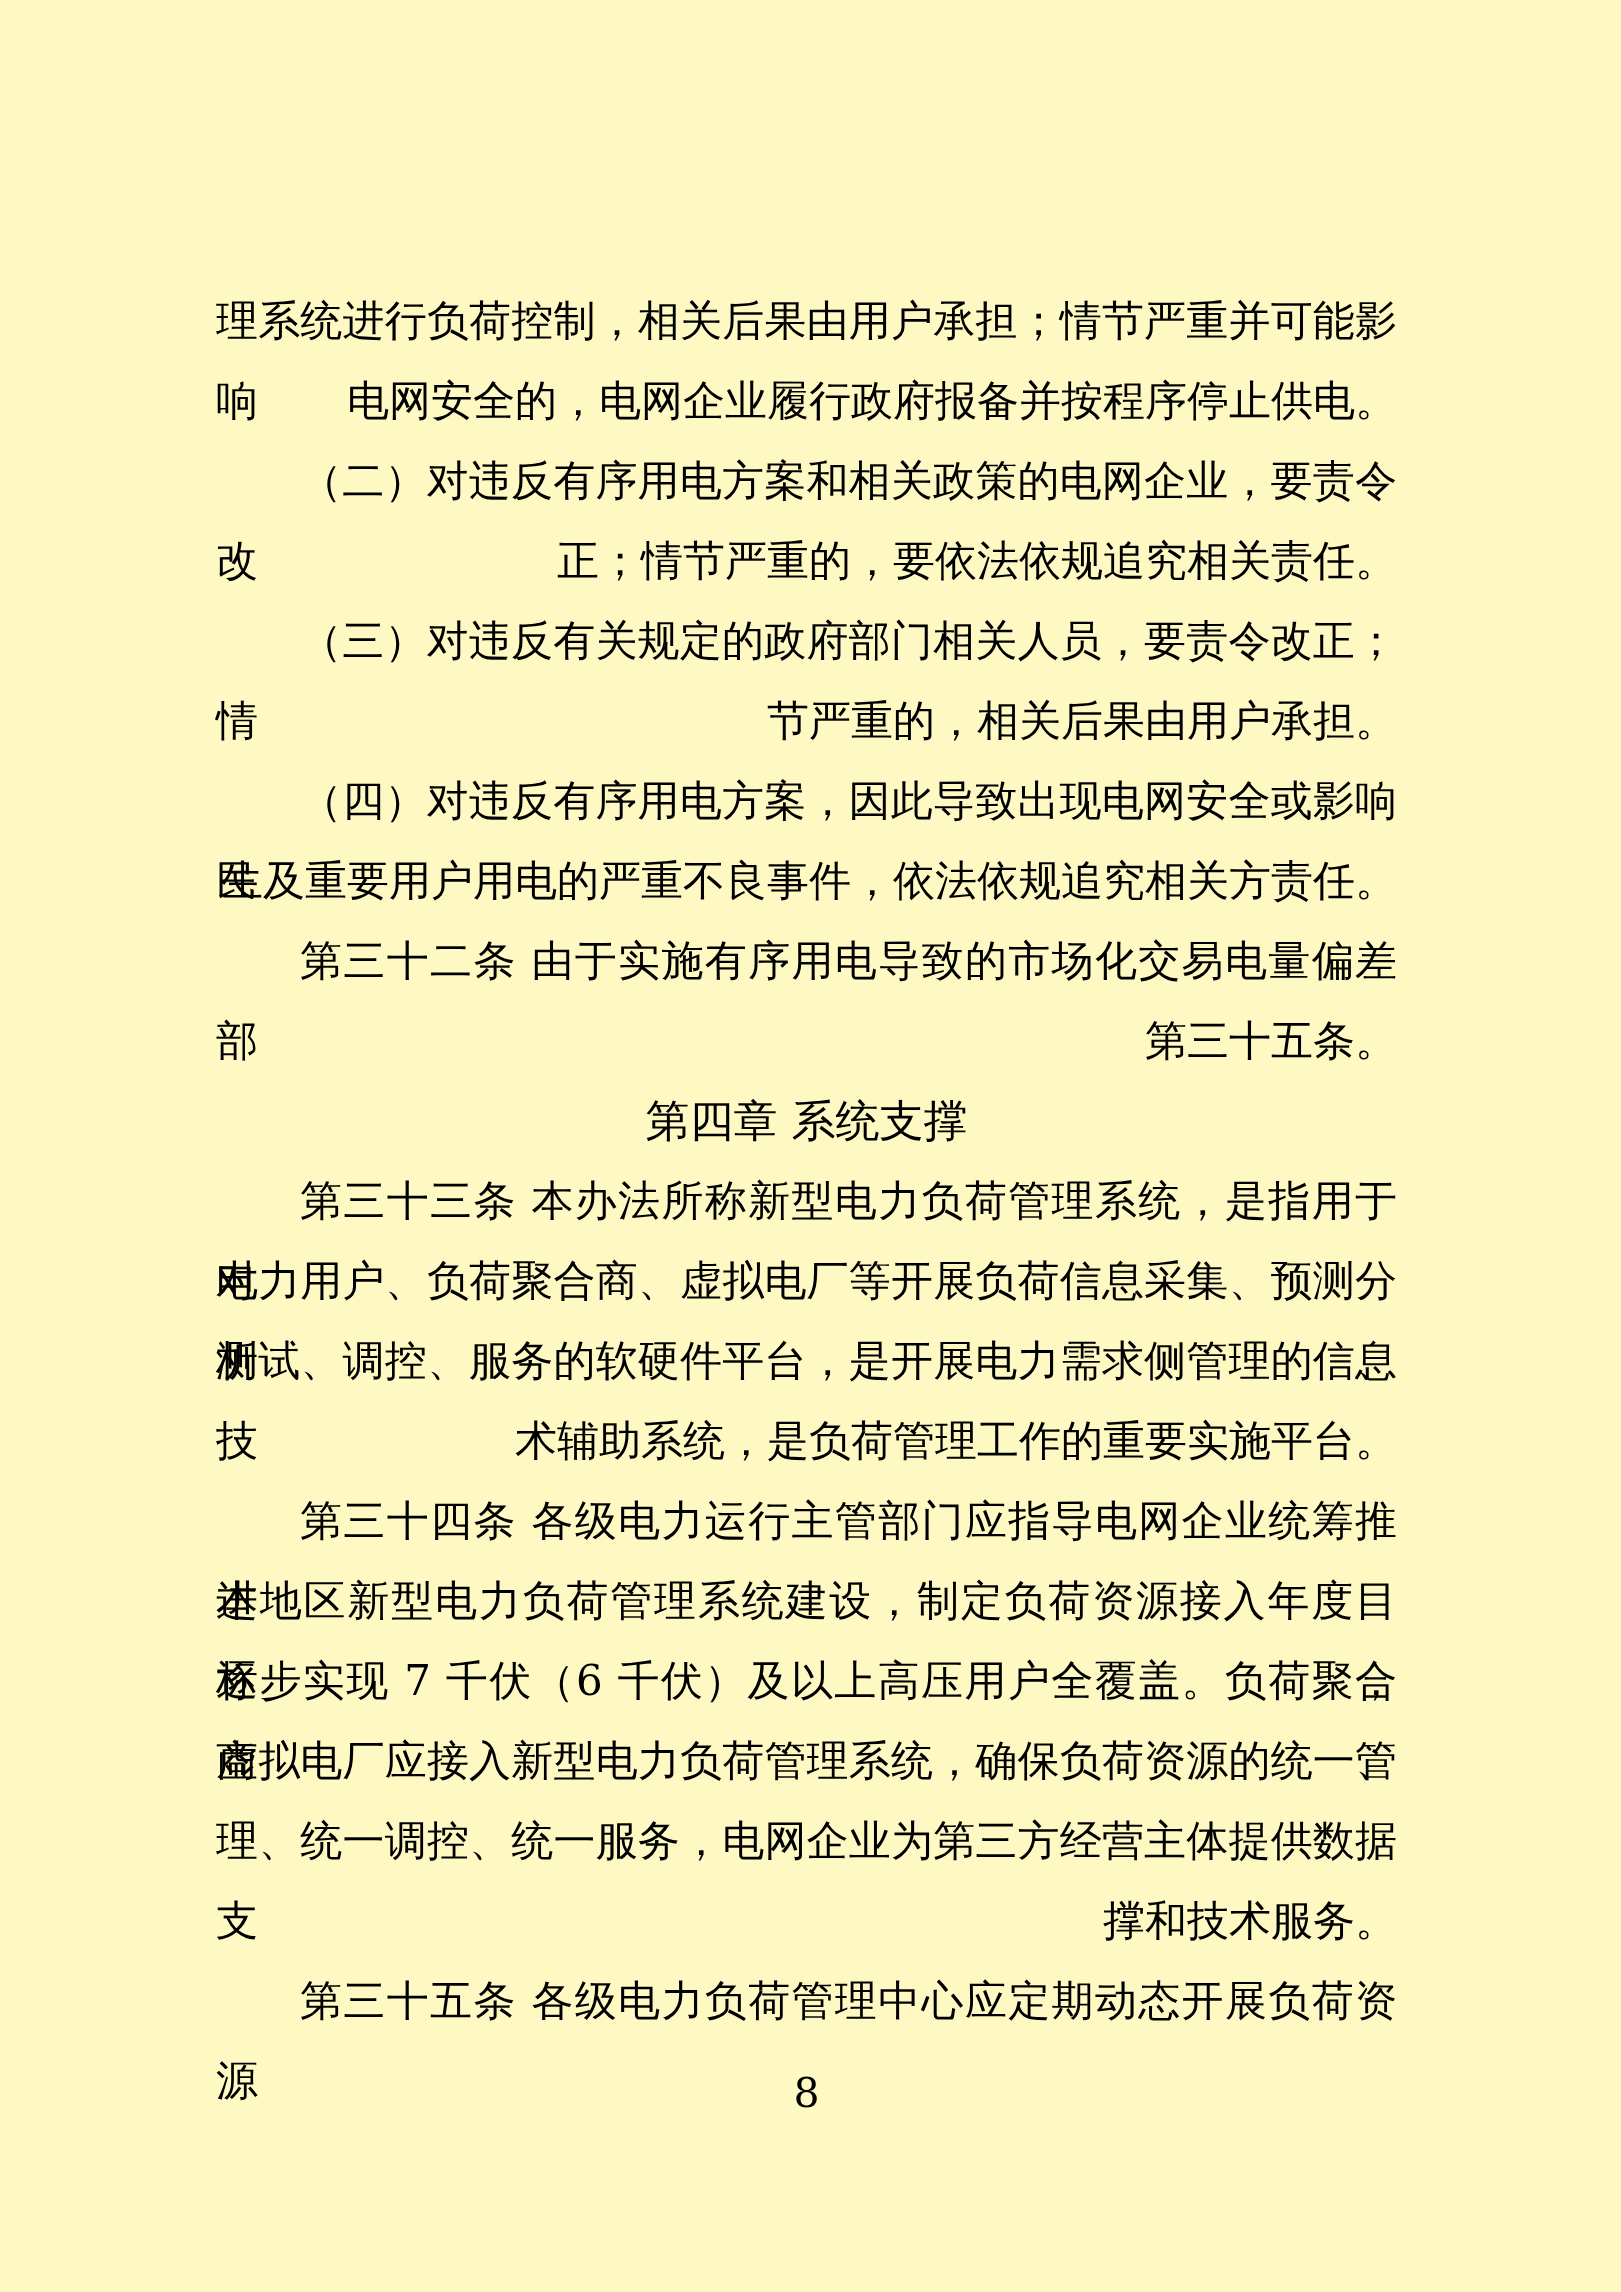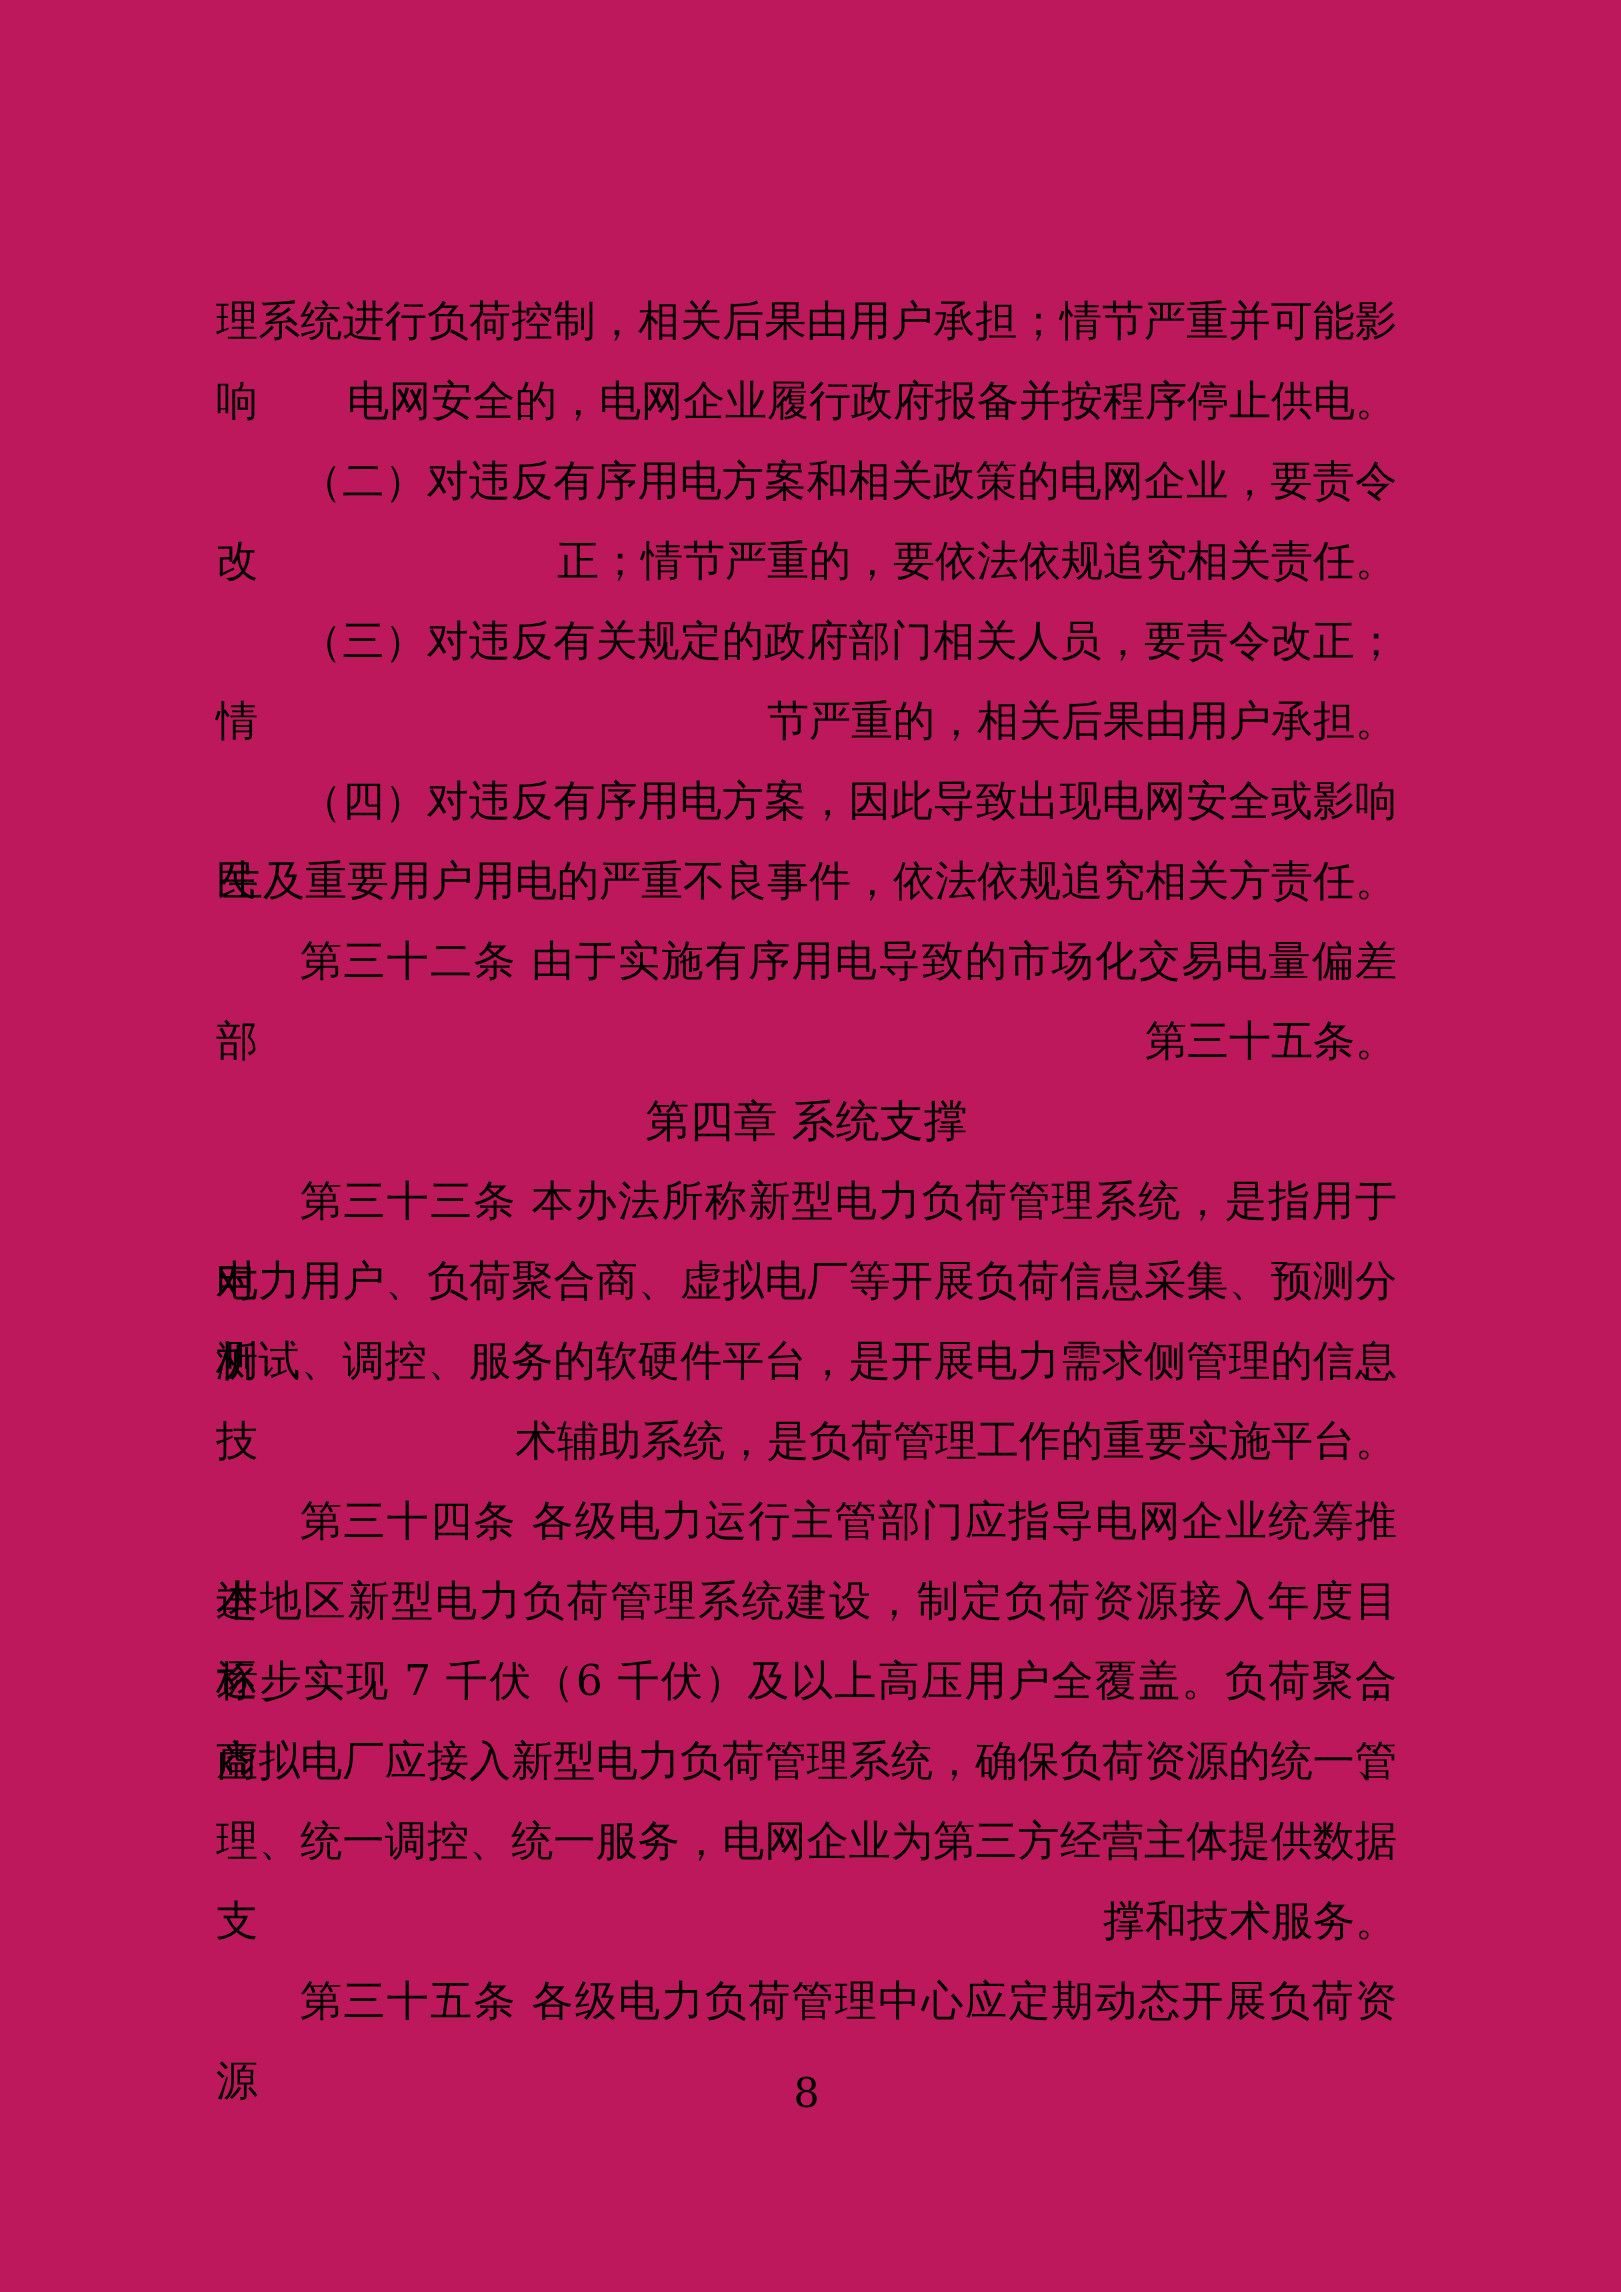--- a/index.html
+++ b/index.html
@@ -5,21 +5,21 @@
   html, body {
     margin: 0;
     padding: 0;
     background: #e8e8e8;
   }
   .page {
     position: relative;
     width: 1621px;
     height: 2293px;
     margin: 0 auto;
-    background: #be185d;
+    background: #fef9c3;
     color: #000000;
     font-family: "DejaVu Serif", "Liberation Serif", serif;
     overflow: hidden;
   }
   .textblock {
     position: absolute;
     left: 216px;
     top: 281px;
     width: 1181px;
   }

